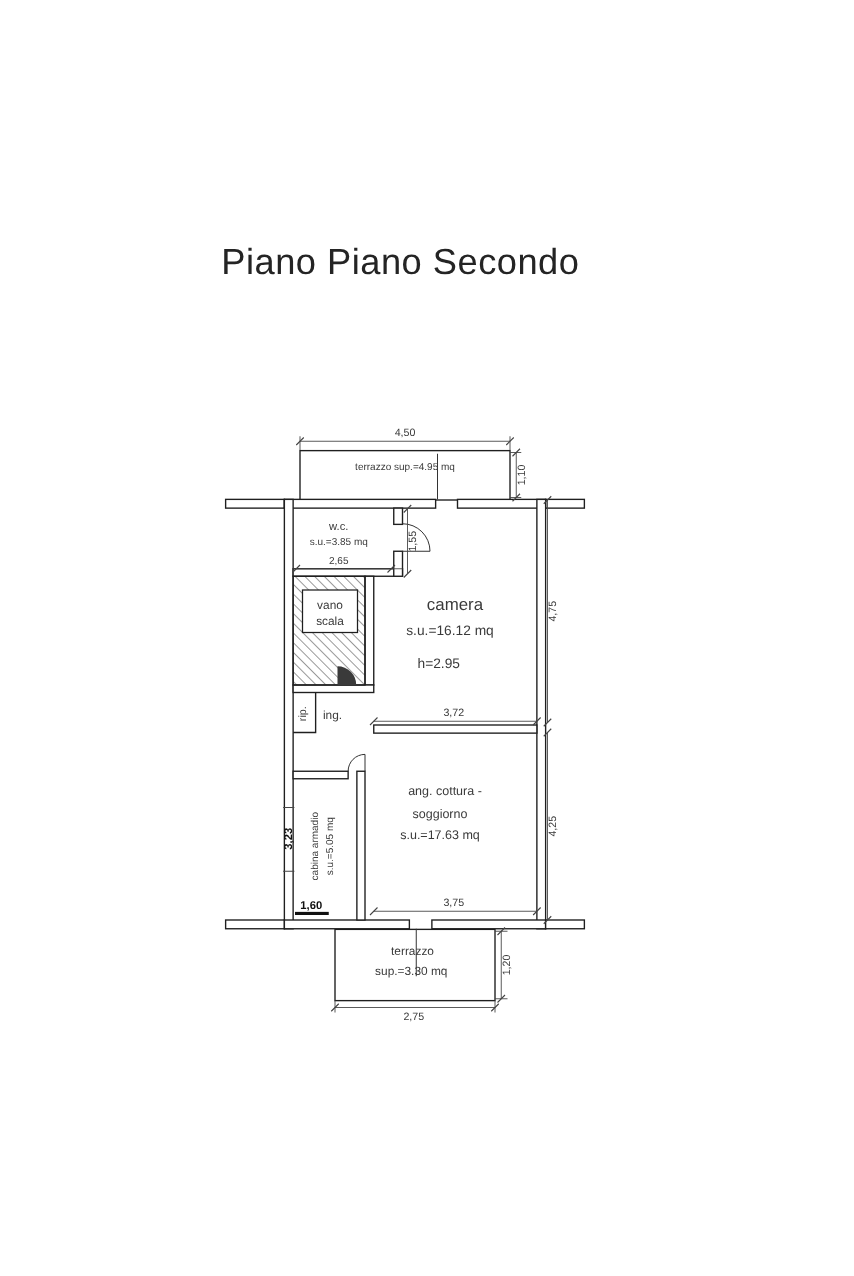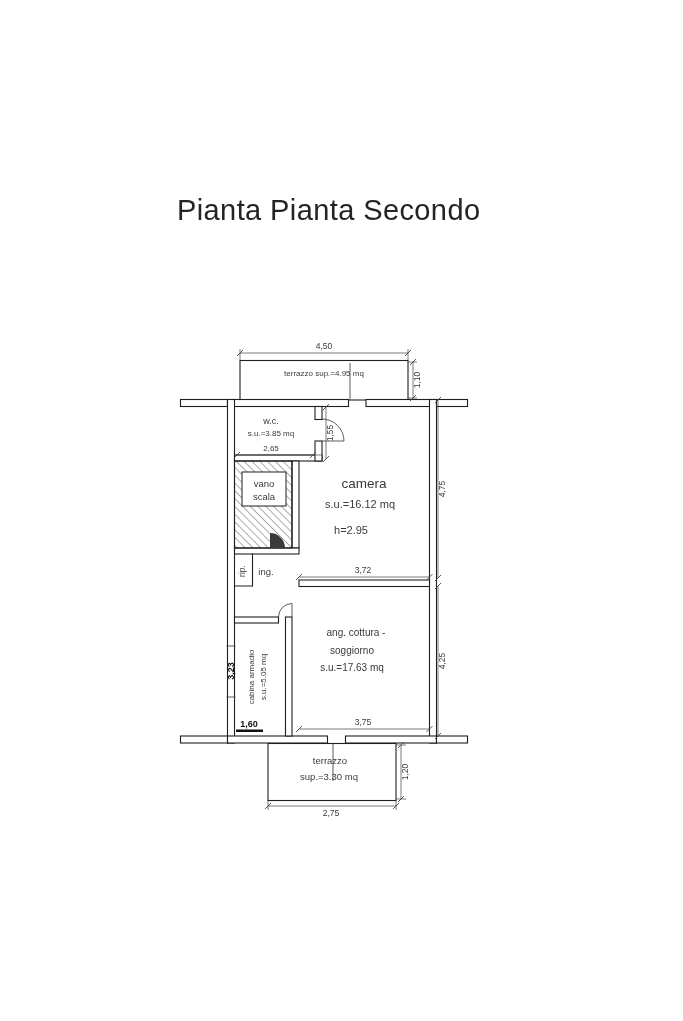--- a/index.html
+++ b/index.html
@@ -18,21 +18,21 @@
   .tick{stroke:#444;stroke-width:0.9;fill:none}
   .leaf{stroke:#333;stroke-width:0.8;fill:none}
   .wedge{fill:#3a3a3a;stroke:none}
   .heavy{fill:#111;stroke:none}
 </style>
 </head>
 <body>
 
 <div class="stage">
 
-  <div class="title">Pianta Pianta Secondo</div>
+  <div class="title">Piano Piano Secondo</div>
 
   <svg width="683" height="1021" viewBox="0 0 683 1021">
 
     <defs>
       <pattern id="hatch" width="5.5" height="5.5" patternUnits="userSpaceOnUse" patternTransform="rotate(-45)">
         <line x1="0" y1="0" x2="0" y2="5.5" stroke="#333" stroke-width="0.8"></line>
       </pattern>
     </defs>
 
     <g>

